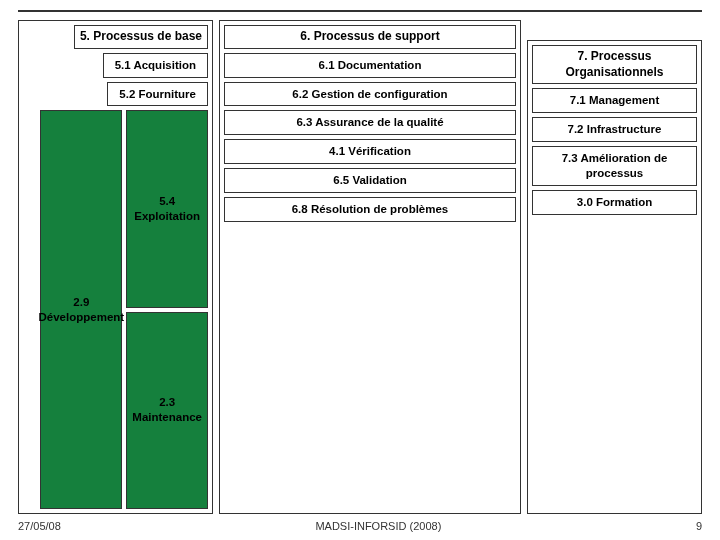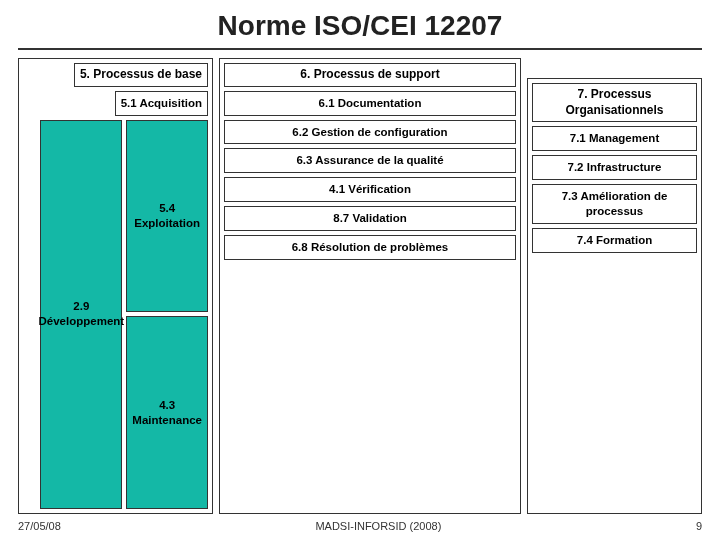--- a/index.html
+++ b/index.html
@@ -64,99 +64,99 @@
       border: 1.5px solid #333;
       padding: 3px 5px;
       background: #fff;
       line-height: 1.3;
     }
     .box {
       border: 1.5px solid #333;
       font-size: 11.5px;
       font-weight: bold;
       text-align: center;
-      padding: 4px 5px;
+      padding: 4px 11px;
       background: #fff;
       line-height: 1.3;
     }
     .left-inner {
       display: flex;
       flex-direction: row;
       gap: 4px;
       flex: 1;
     }
     .box-tall {
       border: 1.5px solid #333;
       font-size: 11.5px;
       font-weight: bold;
       text-align: center;
       padding: 8px 5px;
-      background: #14b8a6;
+      background: #15803d;
       line-height: 1.3;
       display: flex;
       align-items: center;
       justify-content: center;
       flex: 1;
     }
     .footer {
       display: flex;
       flex-direction: row;
       justify-content: space-between;
       align-items: center;
       margin-top: 6px;
       font-size: 11px;
       color: #333;
     }
   </style>
 </head>
 <body>
 
 <div class="page">
-  <div class="title">Norme ISO/CEI 12207</div>
   <hr class="divider">
 
   <div class="columns">
 
     <div class="col col-left">
       <div class="col-header">5. Processus de base</div>
       <div class="box">5.1 Acquisition</div>
+      <div class="box">5.2 Fourniture</div>
       <div class="left-inner" style="flex:1; display:flex; flex-direction:row; gap:4px;">
         <div class="box-tall" style="width:82px; min-width:82px;">
           <span style="white-space:pre-line;">2.9
 Développement</span>
         </div>
         <div style="display:flex; flex-direction:column; gap:4px; flex:1;">
           <div class="box-tall">
             <span style="white-space:pre-line;">5.4
 Exploitation</span>
           </div>
           <div class="box-tall">
-            <span style="white-space:pre-line;">4.3
+            <span style="white-space:pre-line;">2.3
 Maintenance</span>
           </div>
         </div>
       </div>
     </div>
 
     <div class="col col-mid">
       <div class="col-header">6. Processus de support</div>
       <div class="box">6.1 Documentation</div>
       <div class="box">6.2 Gestion de configuration</div>
       <div class="box">6.3 Assurance de la qualité</div>
       <div class="box">4.1 Vérification</div>
-      <div class="box">8.7 Validation</div>
+      <div class="box">6.5 Validation</div>
       <div class="box">6.8 Résolution de problèmes</div>
     </div>
 
     <div class="col col-right">
       <div class="col-header">7. Processus Organisationnels</div>
       <div class="box">7.1 Management</div>
       <div class="box">7.2 Infrastructure</div>
       <div class="box">7.3 Amélioration de processus</div>
-      <div class="box">7.4 Formation</div>
+      <div class="box">3.0 Formation</div>
     </div>
 
   </div>
 
   <div class="footer">
     <span>27/05/08</span>
     <span>MADSI-INFORSID (2008)</span>
     <span>9</span>
   </div>
 </div>

